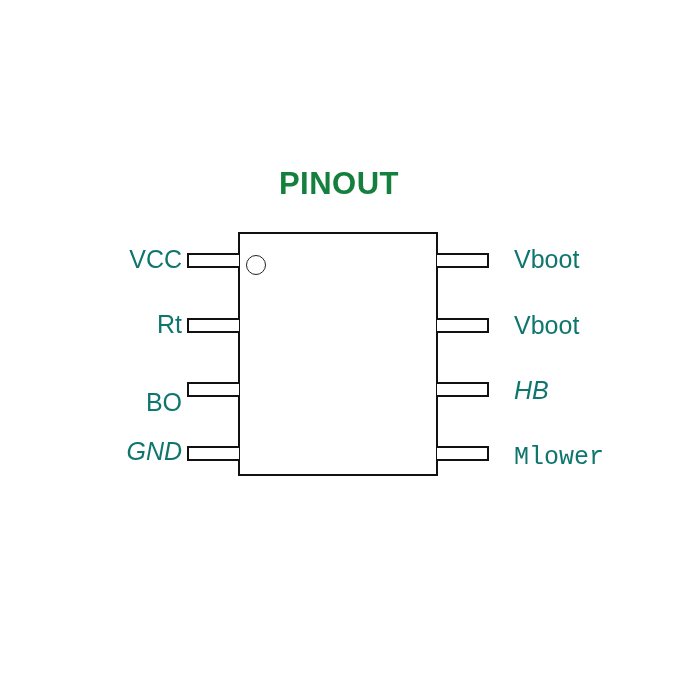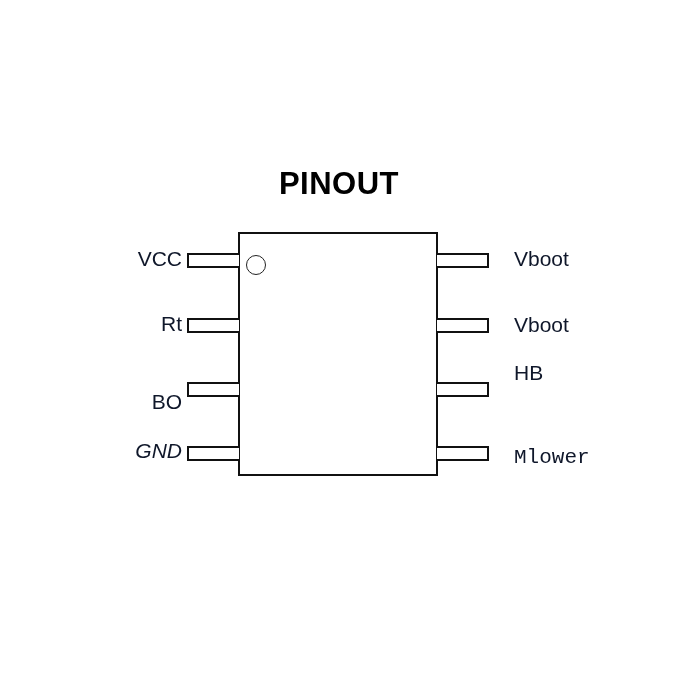--- a/index.html
+++ b/index.html
@@ -1,23 +1,23 @@
 <!DOCTYPE html>
 <html><head>
 <meta charset="utf-8">
 <style>
   html, body { margin:0; padding:0; background:#ffffff; }
   body { width:700px; height:700px; position:relative; overflow:hidden; font-family:"Liberation Sans", sans-serif; color:#111; }
-  .title { position:absolute; left:0; width:678px; top:166px; text-align:center; font-weight:bold; font-size:31px; letter-spacing:0.5px; color:#000000; }
+  .title { position:absolute; left:0; width:678px; top:166px; text-align:center; font-weight:bold; font-size:31px; letter-spacing:0.5px; color:#15803d; }
   .chip { position:absolute; left:238px; top:232px; width:200px; height:244px; border:2.5px solid #111; box-sizing:border-box; }
   .dot { position:absolute; left:246px; top:255px; width:20px; height:20px; border:1.6px solid #222; border-radius:50%; box-sizing:border-box; }
   .pin { position:absolute; width:52px; height:15px; border:2.2px solid #111; box-sizing:border-box; background:#fff; }
   .pin.left { left:187px; border-right:none; }
   .pin.right { left:437px; border-left:none; }
-  .label { position:absolute; font-size:21px; line-height:30px; color:#0f172a; }
+  .label { position:absolute; font-size:25px; line-height:30px; color:#0f766e; }
   .label.left { right:518px; text-align:right; }
   .label.right { left:514px; text-align:right; }
 </style>
 </head>
 <body>
 
 <div class="title">PINOUT</div>
 
 <div class="chip"></div>
 <div class="dot"></div>
@@ -34,16 +34,16 @@
 <div class="pin left" style="top:446px;"></div>
 <div class="label left" style="top:436px;font-style:italic;">GND</div>
 
 <div class="pin right" style="top:253px;"></div>
 <div class="label right" style="top:244px;">Vboot</div>
 
 <div class="pin right" style="top:318px;"></div>
 <div class="label right" style="top:310px;">Vboot</div>
 
 <div class="pin right" style="top:382px;"></div>
-<div class="label right" style="top:358px;">HB</div>
+<div class="label right" style="top:375px;font-style:italic;">HB</div>
 
 <div class="pin right" style="top:446px;"></div>
 <div class="label right" style="top:443px;font-family:Liberation Mono, monospace;">Mlower</div>
 
 </body></html>

